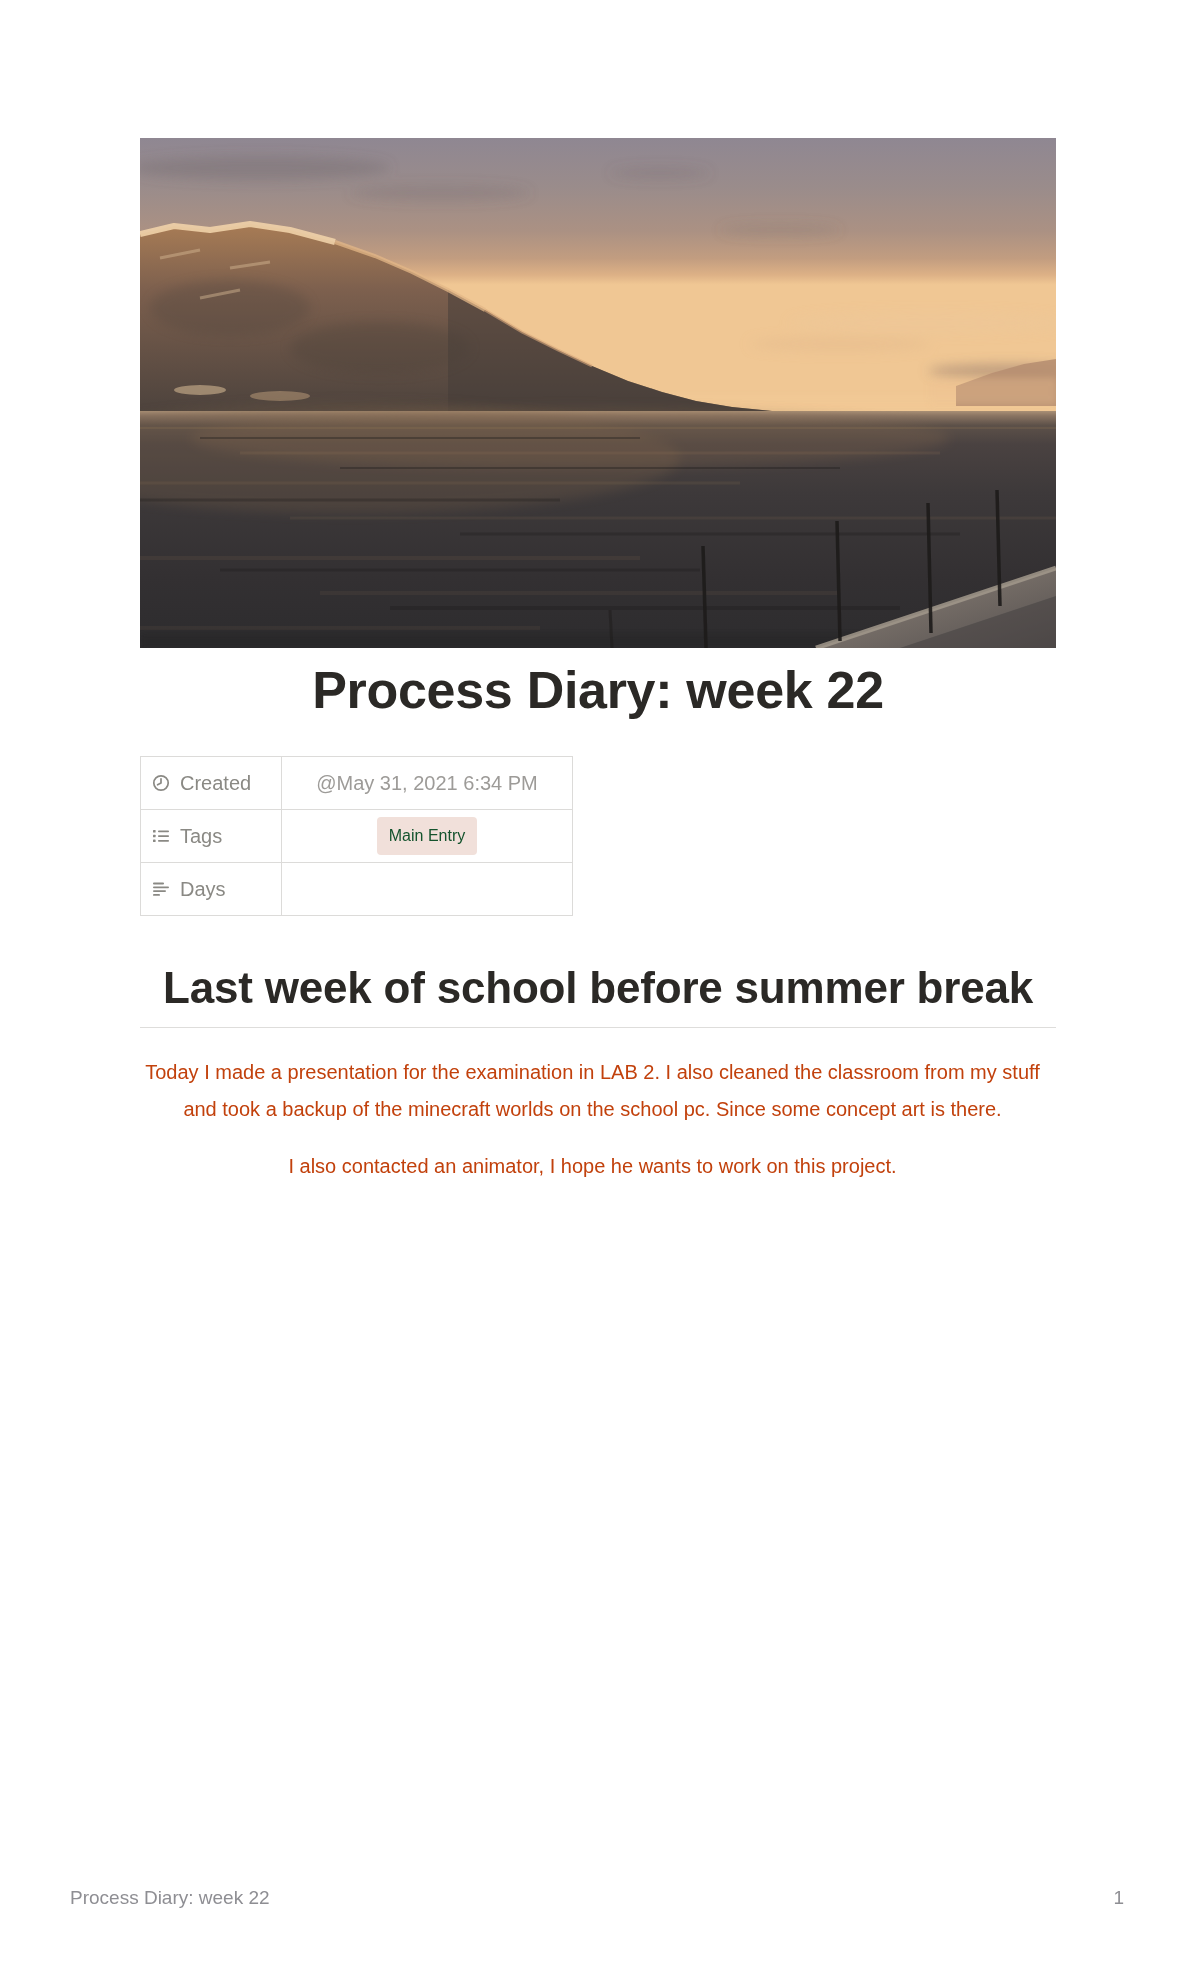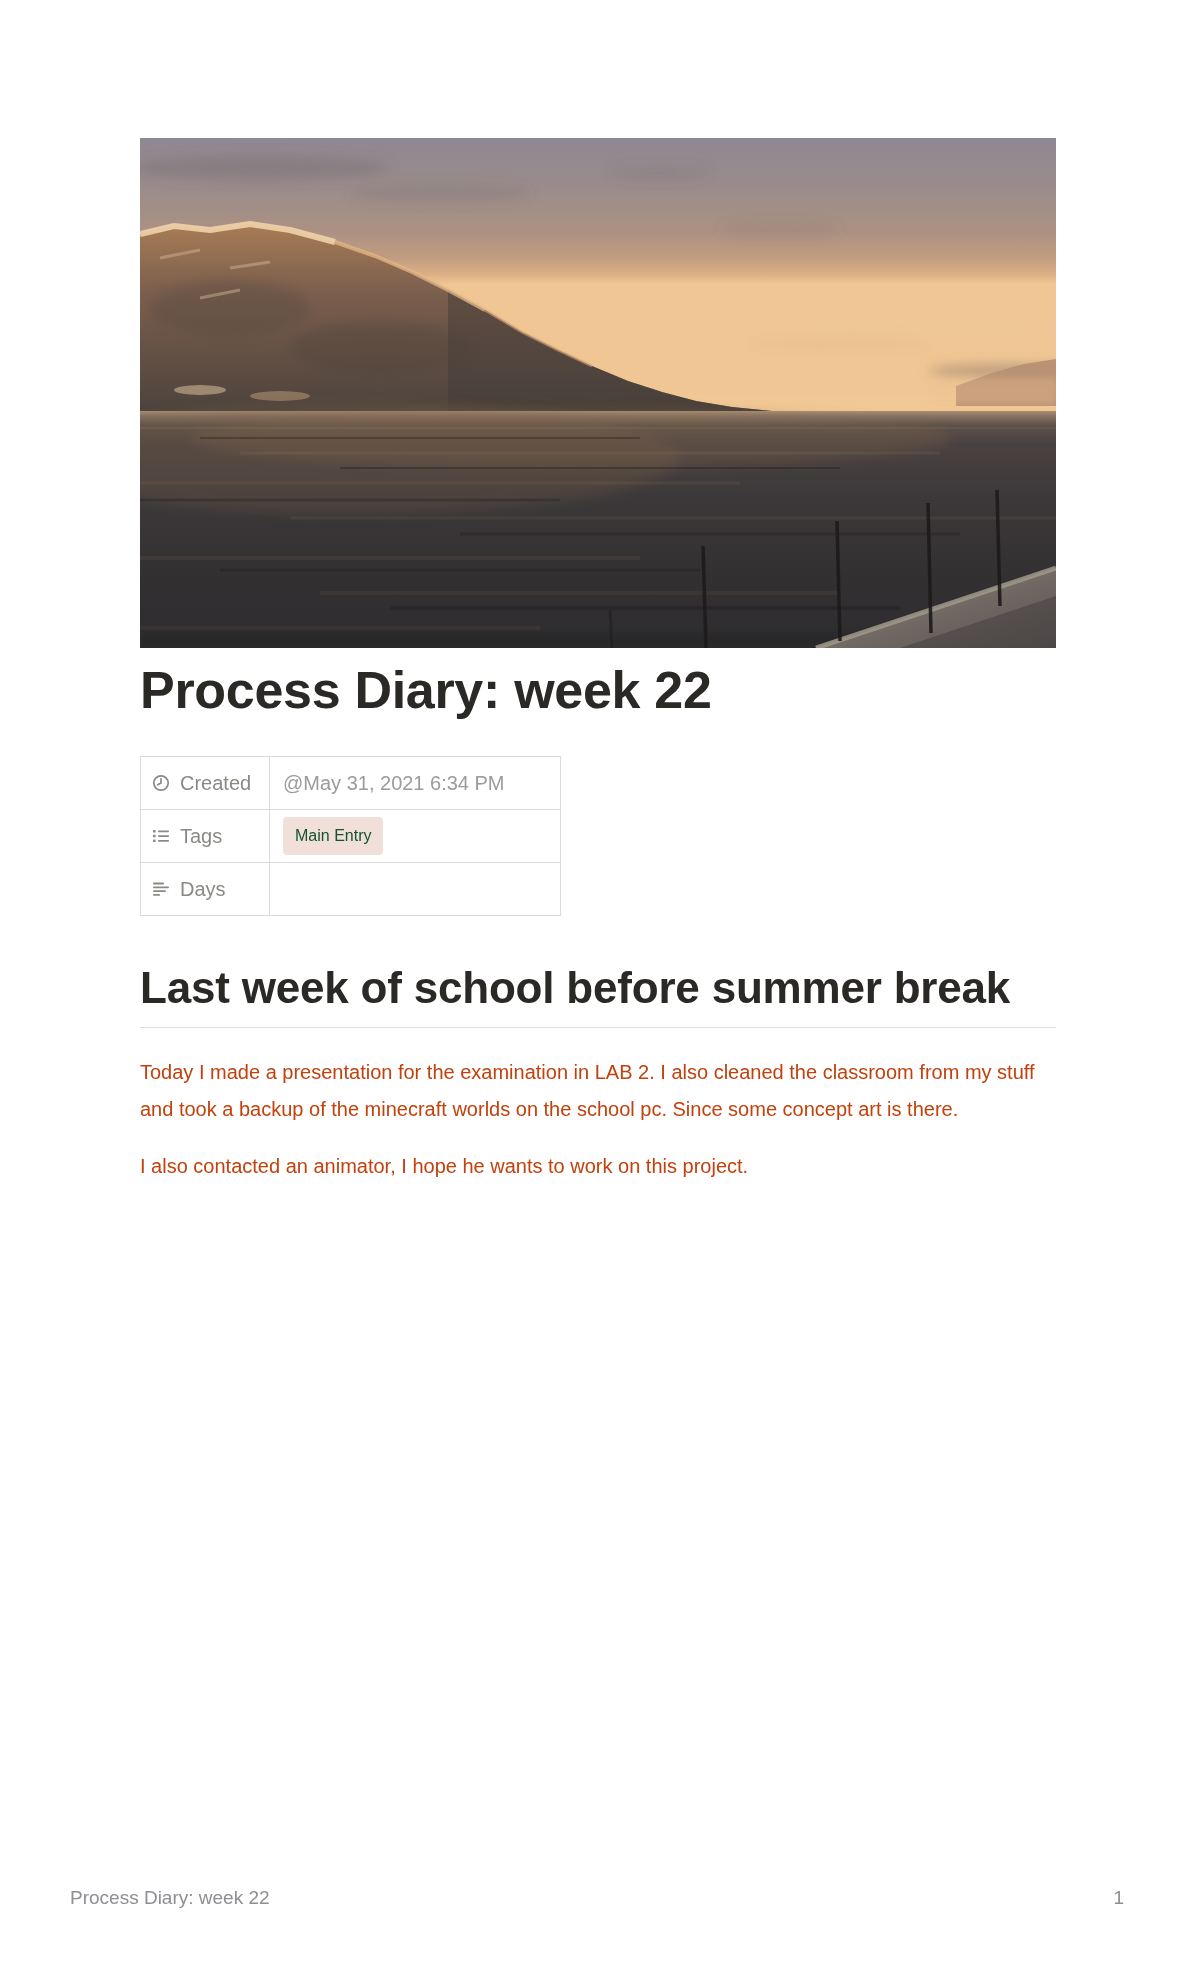--- a/index.html
+++ b/index.html
@@ -1,33 +1,33 @@
 <!DOCTYPE html>
 <html><head>
 <meta charset="utf-8">
 <style>
   * { margin:0; padding:0; box-sizing:border-box; }
   html,body { background:#ffffff; }
   .page {
     position:relative; width:1196px; height:1970px; background:#ffffff;
-    font-family:"Liberation Sans","DejaVu Sans",sans-serif; overflow:hidden;
+    font-family:"Liberation Sans","DejaVu Sans",sans-serif; overflow:hidden;text-align:center;
   }
   .cover { position:absolute; left:140px; top:138px; width:916px; height:510px; }
   .cover svg { display:block; width:916px; height:510px; }
 
   .main { position:absolute; left:140px; top:648px; width:916px; }
 
   .page-title {
     margin-top:10px; font-size:52px; line-height:64px; font-weight:700;
     color:#2b2926; letter-spacing:-0.3px;
   }
 
   table.props { margin-top:34px; border-collapse:collapse; table-layout:fixed; }
   table.props td { border:1px solid #dcdbd9; height:53px; vertical-align:middle; }
-  td.prop-label { width:129px; padding:0 8px 0 11px; }
+  td.prop-label { width:141px; padding:0 8px 0 11px; }
   .label-wrap { display:flex; align-items:center; gap:10px; color:#8a8984; font-size:20px; }
   .prop-icon { width:18px; height:18px; flex:0 0 18px; display:inline-block; }
   .prop-icon svg { display:block; width:18px; height:18px; }
   td.prop-value { width:291px; padding:4px 13px; font-size:20px; color:#9d9b98; }
   .tag-badge {
     display:inline-block; background:#f1e0da; color:#14532d; border-radius:4px;
     padding:7px 12px; font-size:16px; line-height:24px;
   }
 
   .section-heading { margin-top:46px; font-size:44px; line-height:52px; font-weight:700; color:#2b2926; letter-spacing:-0.2px; }

